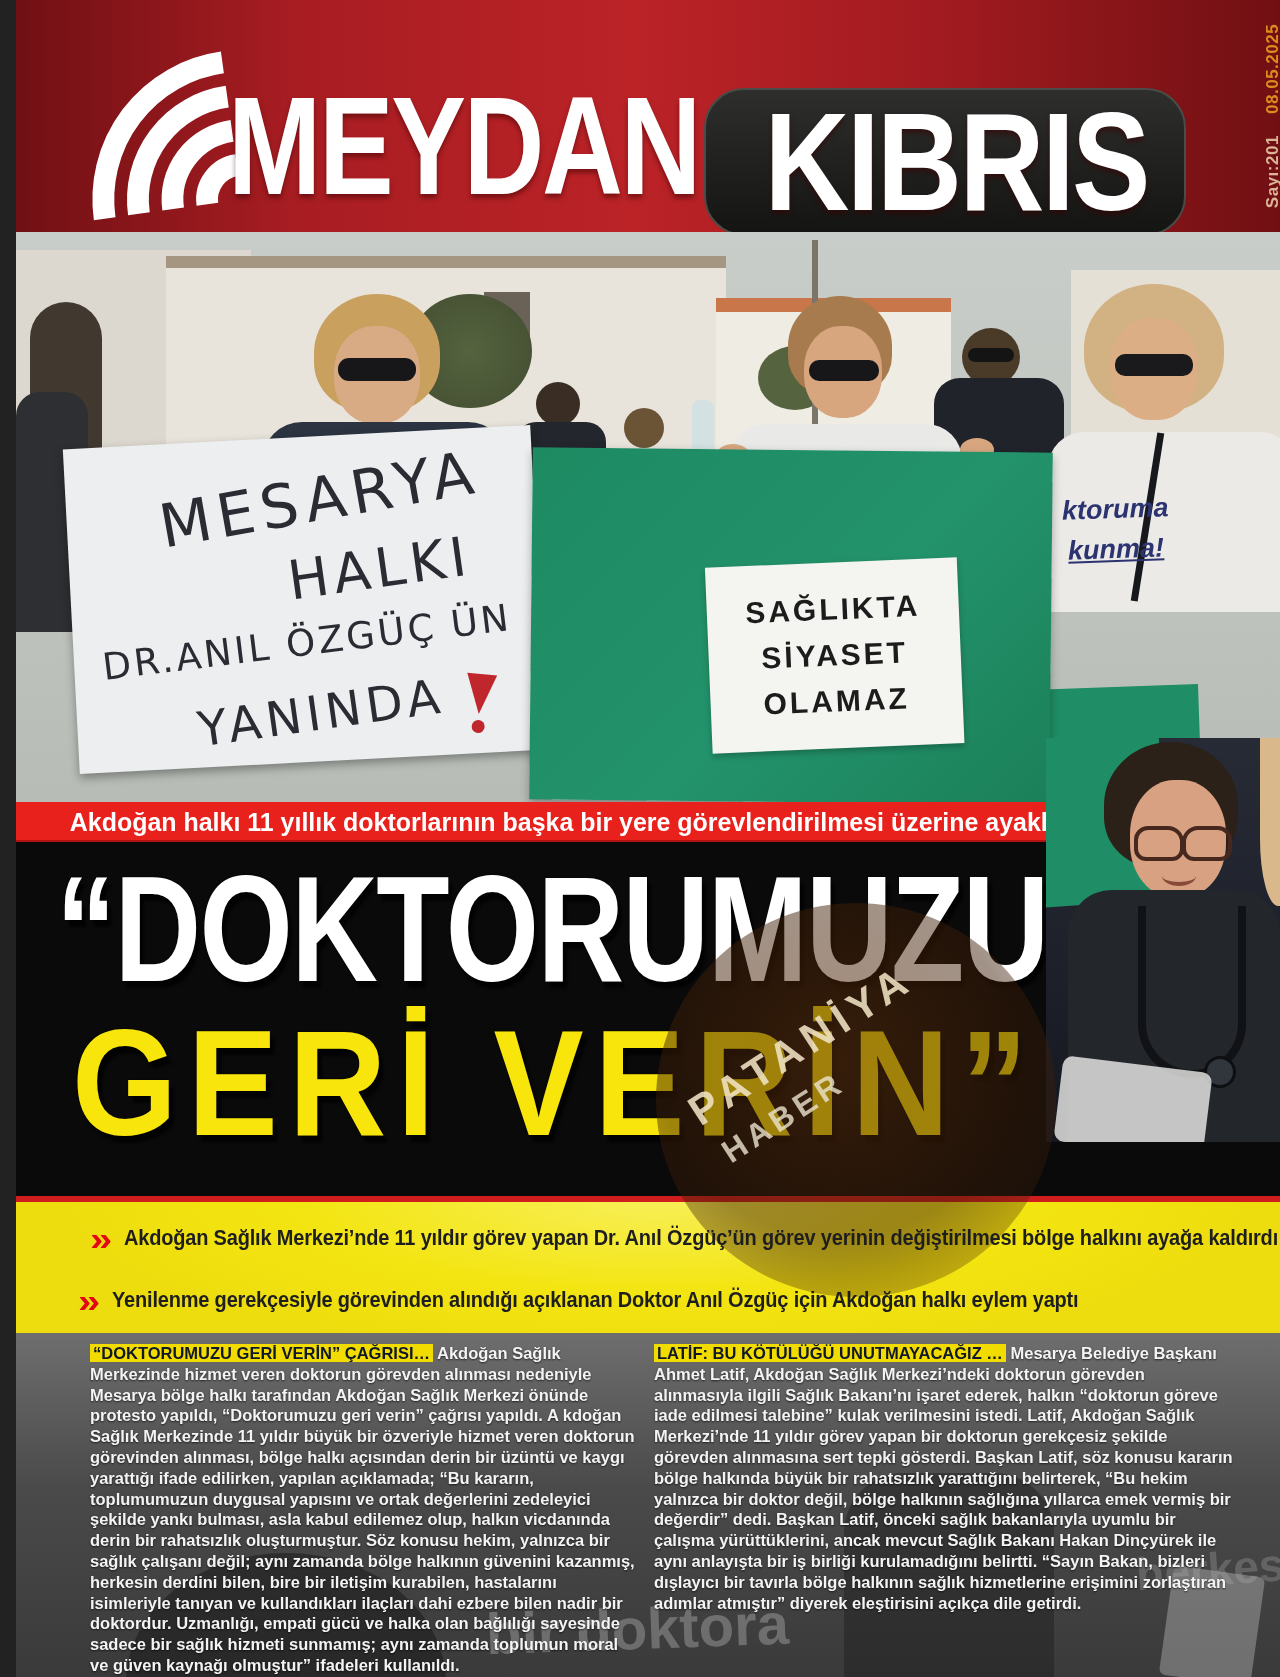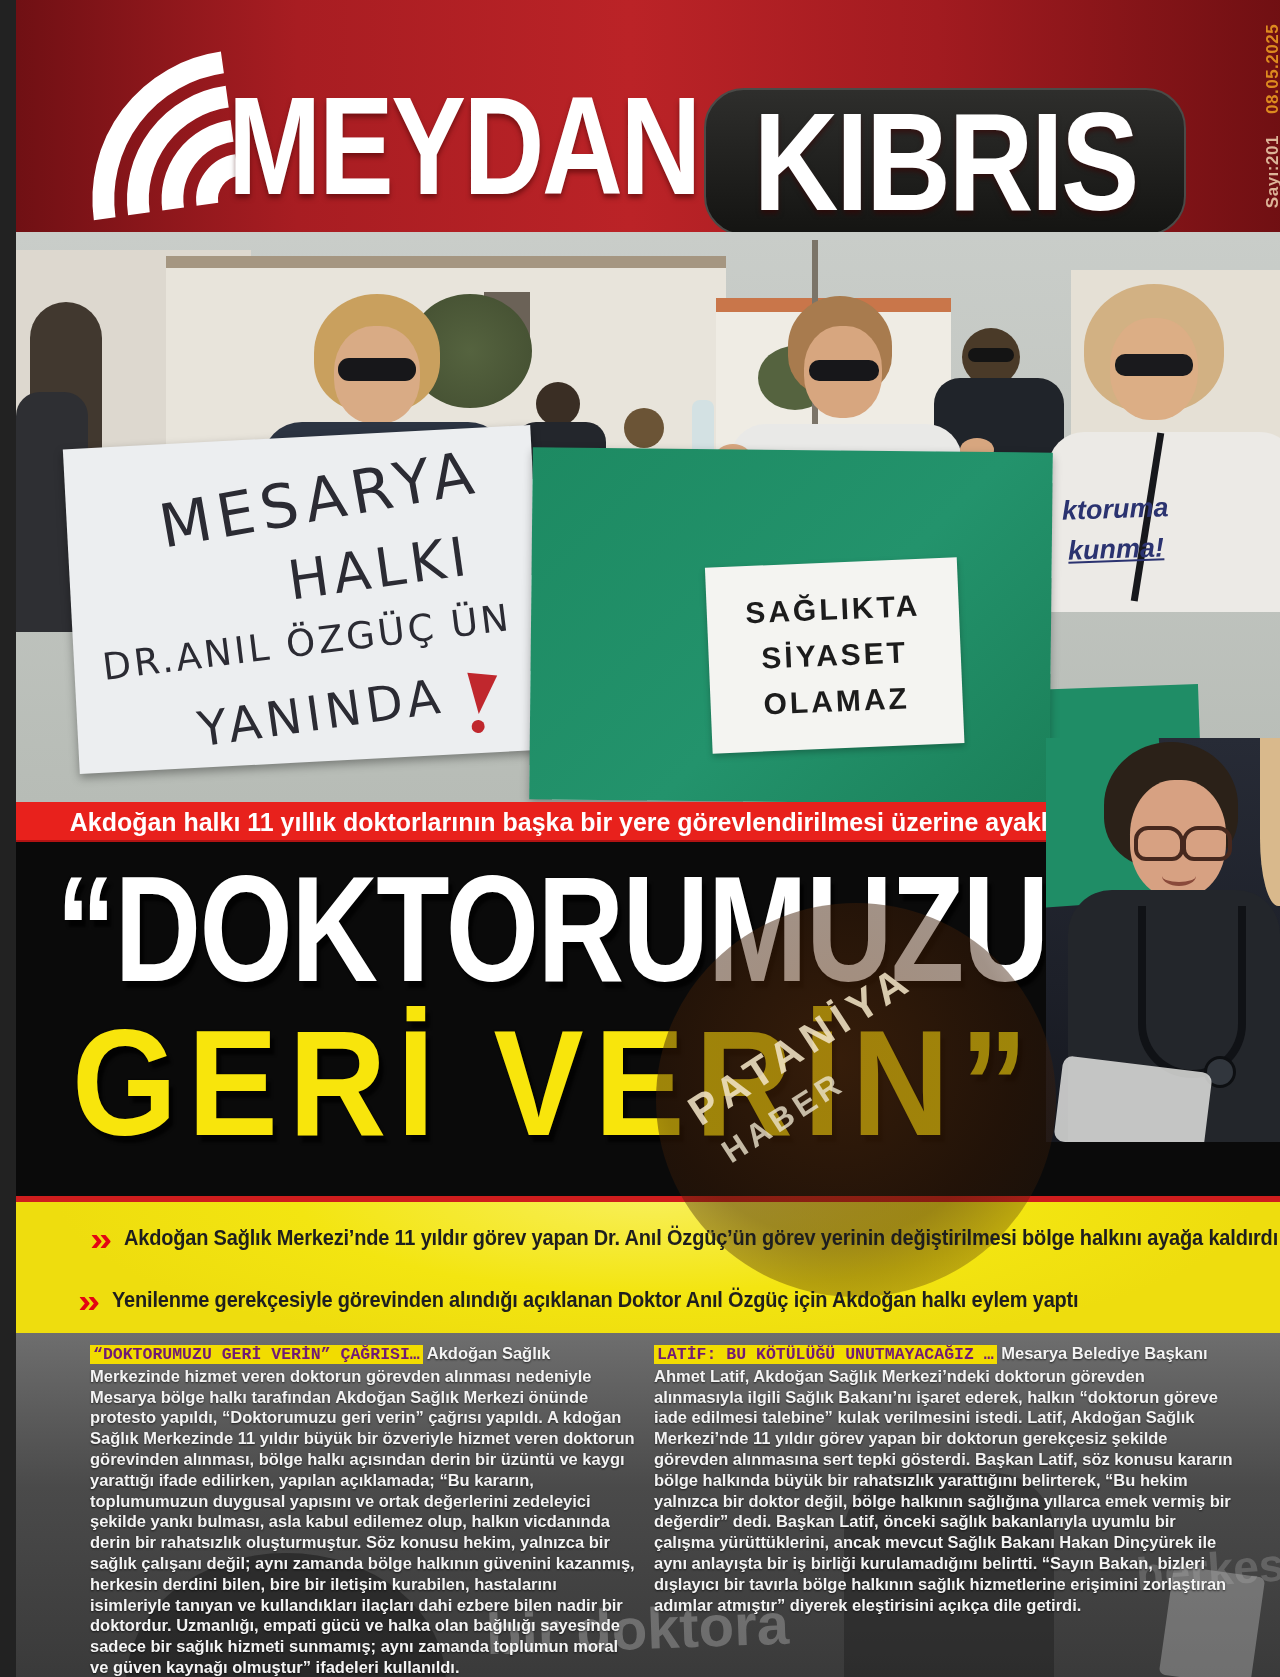--- a/index.html
+++ b/index.html
@@ -7,21 +7,21 @@
         font-family:"Liberation Sans",sans-serif;margin-left:16px;}
   .abs{position:absolute;}
 
   
   .masthead{position:absolute;left:0;top:0;width:1280px;height:232px;
     background:linear-gradient(90deg,#701014,#a81d22 22%,#bb2327 48%,#a21b20 72%,#6e0f12 100%);}
   .brand{font-weight:900;color:#fff;letter-spacing:-3px;line-height:1;
     text-shadow:0 4px 6px rgba(60,0,0,.5);}
   .brand1{left:212px;top:76px;font-size:140px;transform:scaleX(.80);transform-origin:left top;}
   .brandbox{left:688px;top:88px;width:478px;height:144px;background:linear-gradient(180deg,#2e2e2c,#141412);
-    border:2px solid #4b4b48;border-radius:40px;display:flex;align-items:center;justify-content:center;}
+    border:2px solid #4b4b48;border-radius:40px;display:flex;align-items:center;justify-content:flex-end;}
   .brand2{font-size:140px;transform:scaleX(.84);}
   .edition{right:6px;top:0;height:232px;width:34px;display:flex;align-items:center;justify-content:center;}
   .edition .rot{transform:rotate(-90deg);white-space:nowrap;font-weight:700;font-size:17px;letter-spacing:.5px;}
   .edition .issue{color:#dcb498;margin-right:16px;}
   .edition .date{color:#dd8a1f;}
 
   
   .photo{position:absolute;left:0;top:232px;width:1280px;height:570px;overflow:hidden;
     background:linear-gradient(180deg,#c9cdc9 0%,#c2c6c1 45%,#b7bcb6 100%);}
   .sign-hand{left:55px;top:205px;width:468px;height:325px;background:#eceef0;
@@ -71,21 +71,21 @@
   .btxt{font-size:21.5px;font-weight:800;color:#1e1e1e;transform:scaleX(.93);transform-origin:left center;letter-spacing:-.2px;}
 
   
   .bottom{position:absolute;left:0;top:1333px;width:1280px;height:344px;overflow:hidden;
     background:linear-gradient(180deg,#6e6e6e,#4a4a4a 45%,#3a3a3a);}
   .ghost{position:absolute;font-weight:900;white-space:nowrap;}
   .col{position:absolute;top:10px;font-size:16.5px;line-height:20.8px;font-weight:700;color:#f4f4f4;
     text-shadow:0 1px 2px rgba(0,0,0,.65);}
   .colL{left:74px;width:548px;}
   .colR{left:638px;width:580px;}
-  .lead{background:#f2dc00;color:#701a75;padding:0 3px;text-shadow:none;font-family:Liberation Mono, monospace;}
+  .lead{background:#f2dc00;color:#0f172a;padding:0 3px;text-shadow:none;}
 
   .face{border-radius:46%;}
   .shade{position:absolute;border-radius:50%;}
 </style>
 </head>
 <body>
 
 <div class="page">
 
   <header class="masthead">

